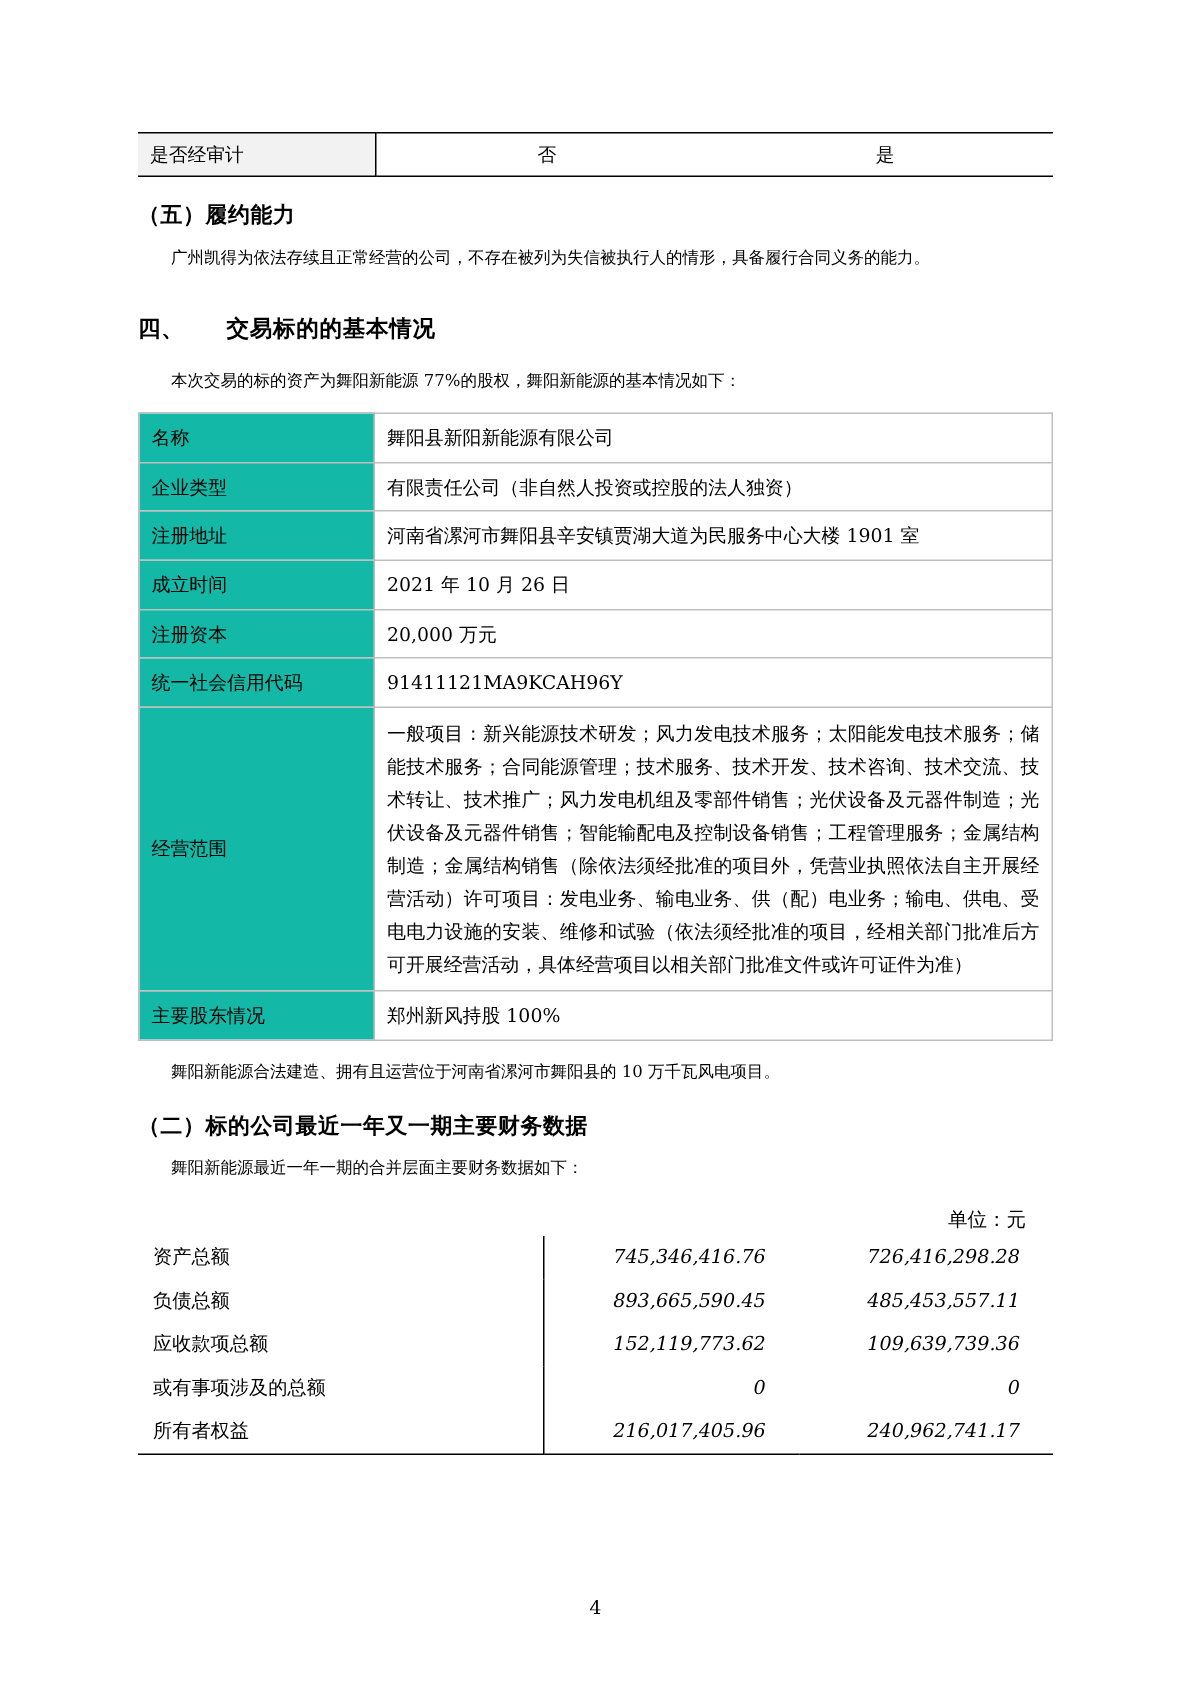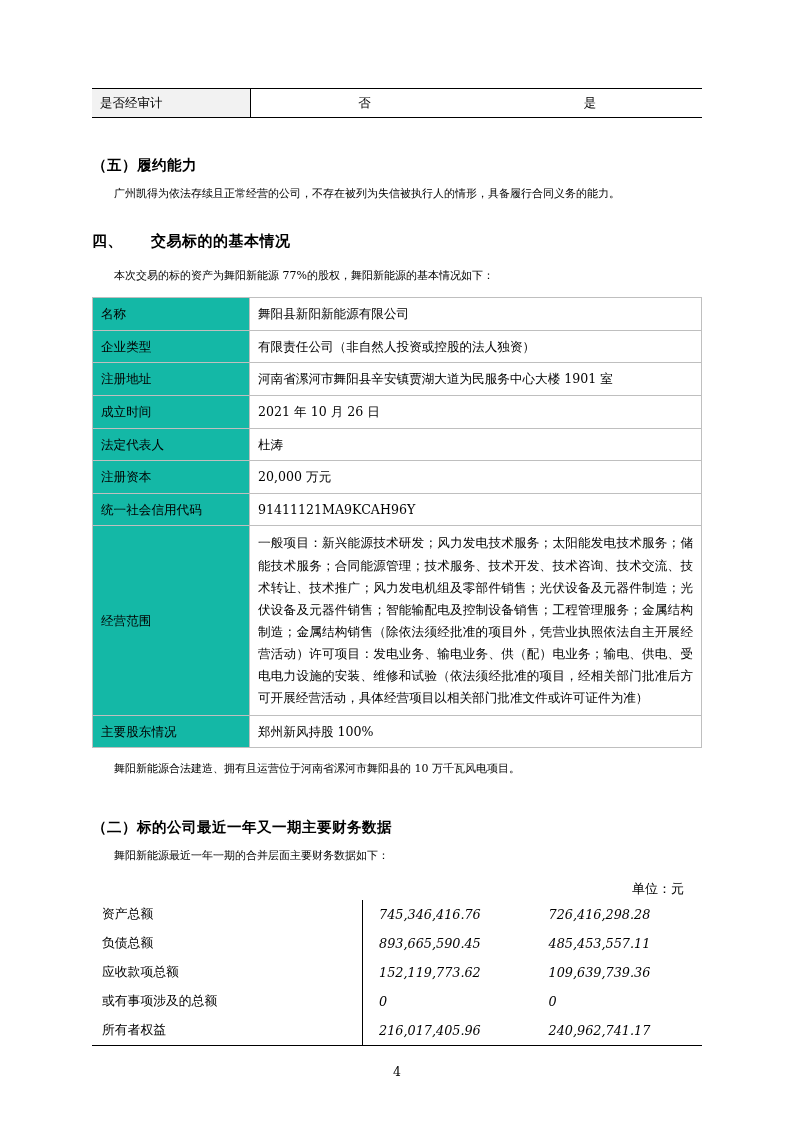--- a/index.html
+++ b/index.html
@@ -42,21 +42,21 @@
     border-right: 1px solid #000;
   }
   .top-table td.v {
     text-align: center;
     background: #ffffff;
   }
 
   h2.section {
     font-size: 14.5px;
     font-weight: bold;
-    margin: 38px 0 8px 0;
+    margin: 16px 0 8px 0;
     letter-spacing: 0.5px;
   }
   h2.section.big {
     font-size: 15px;
     margin: 28px 0 14px 0;
   }
   .sec-num {
     display: inline-block;
     min-width: 30px;
   }
@@ -125,21 +125,21 @@
     border-top: 1px solid #000;
     border-bottom: none;
     border-right: 1px solid #000;
   }
   table.fin td.rowlbl {
     border-right: 1px solid #000;
     text-align: left;
     width: 250px;
   }
   table.fin td.num {
-    text-align: left;
+    text-align: right;
     padding-right: 22px;
     font-style: italic;
     padding-left: 16px;
   }
   table.fin tr.last td {
     border-bottom: 1px solid #000;
   }
   .pageno {
     position: absolute;
     bottom: 44px;
@@ -185,24 +185,20 @@
     </tr>
     <tr>
       <td class="k">注册地址</td>
       <td class="v">河南省漯河市舞阳县辛安镇贾湖大道为民服务中心大楼 1901 室</td>
     </tr>
     <tr>
       <td class="k">成立时间</td>
       <td class="v">2021 年 10 月 26 日</td>
     </tr>
     <tr>
-      <td class="k">法定代表人</td>
-      <td class="v">杜涛</td>
-    </tr>
-    <tr>
       <td class="k">注册资本</td>
       <td class="v">20,000 万元</td>
     </tr>
     <tr>
       <td class="k">统一社会信用代码</td>
       <td class="v">91411121MA9KCAH96Y</td>
     </tr>
     <tr>
       <td class="k">经营范围</td>
       <td class="v scope">一般项目：新兴能源技术研发；风力发电技术服务；太阳能发电技术服务；储能技术服务；合同能源管理；技术服务、技术开发、技术咨询、技术交流、技术转让、技术推广；风力发电机组及零部件销售；光伏设备及元器件制造；光伏设备及元器件销售；智能输配电及控制设备销售；工程管理服务；金属结构制造；金属结构销售（除依法须经批准的项目外，凭营业执照依法自主开展经营活动）许可项目：发电业务、输电业务、供（配）电业务；输电、供电、受电电力设施的安装、维修和试验（依法须经批准的项目，经相关部门批准后方可开展经营活动，具体经营项目以相关部门批准文件或许可证件为准）</td>

